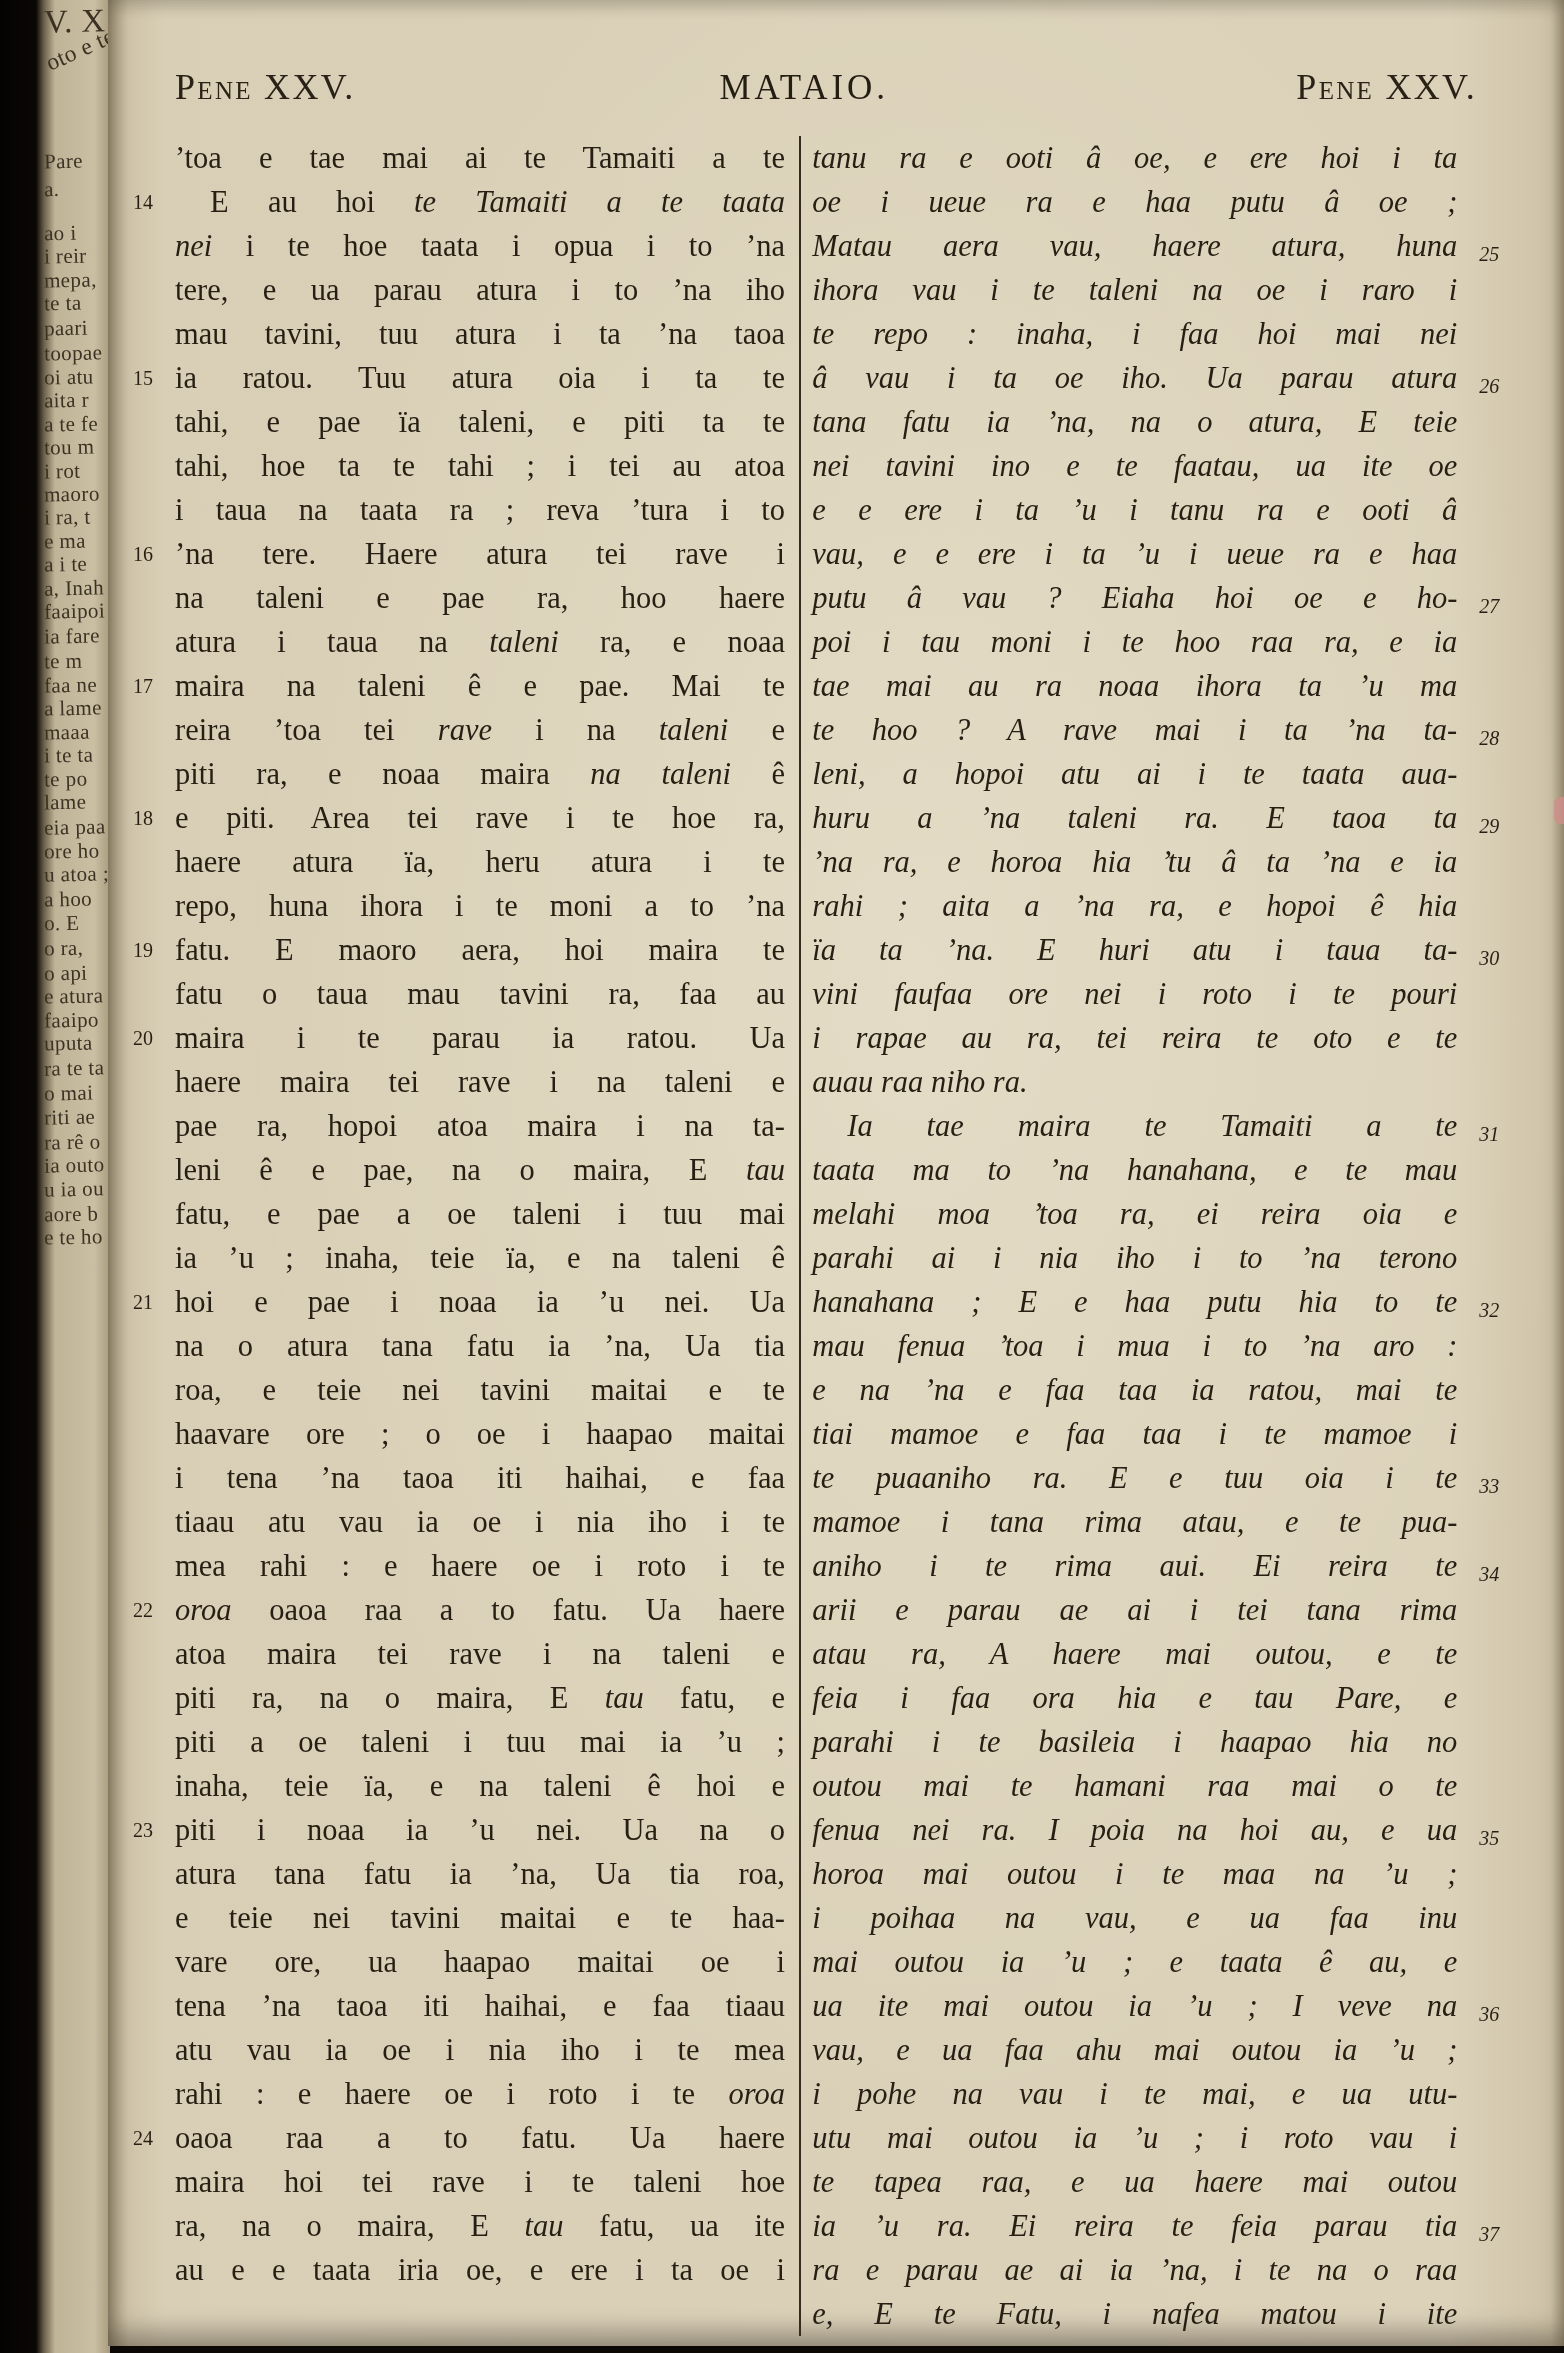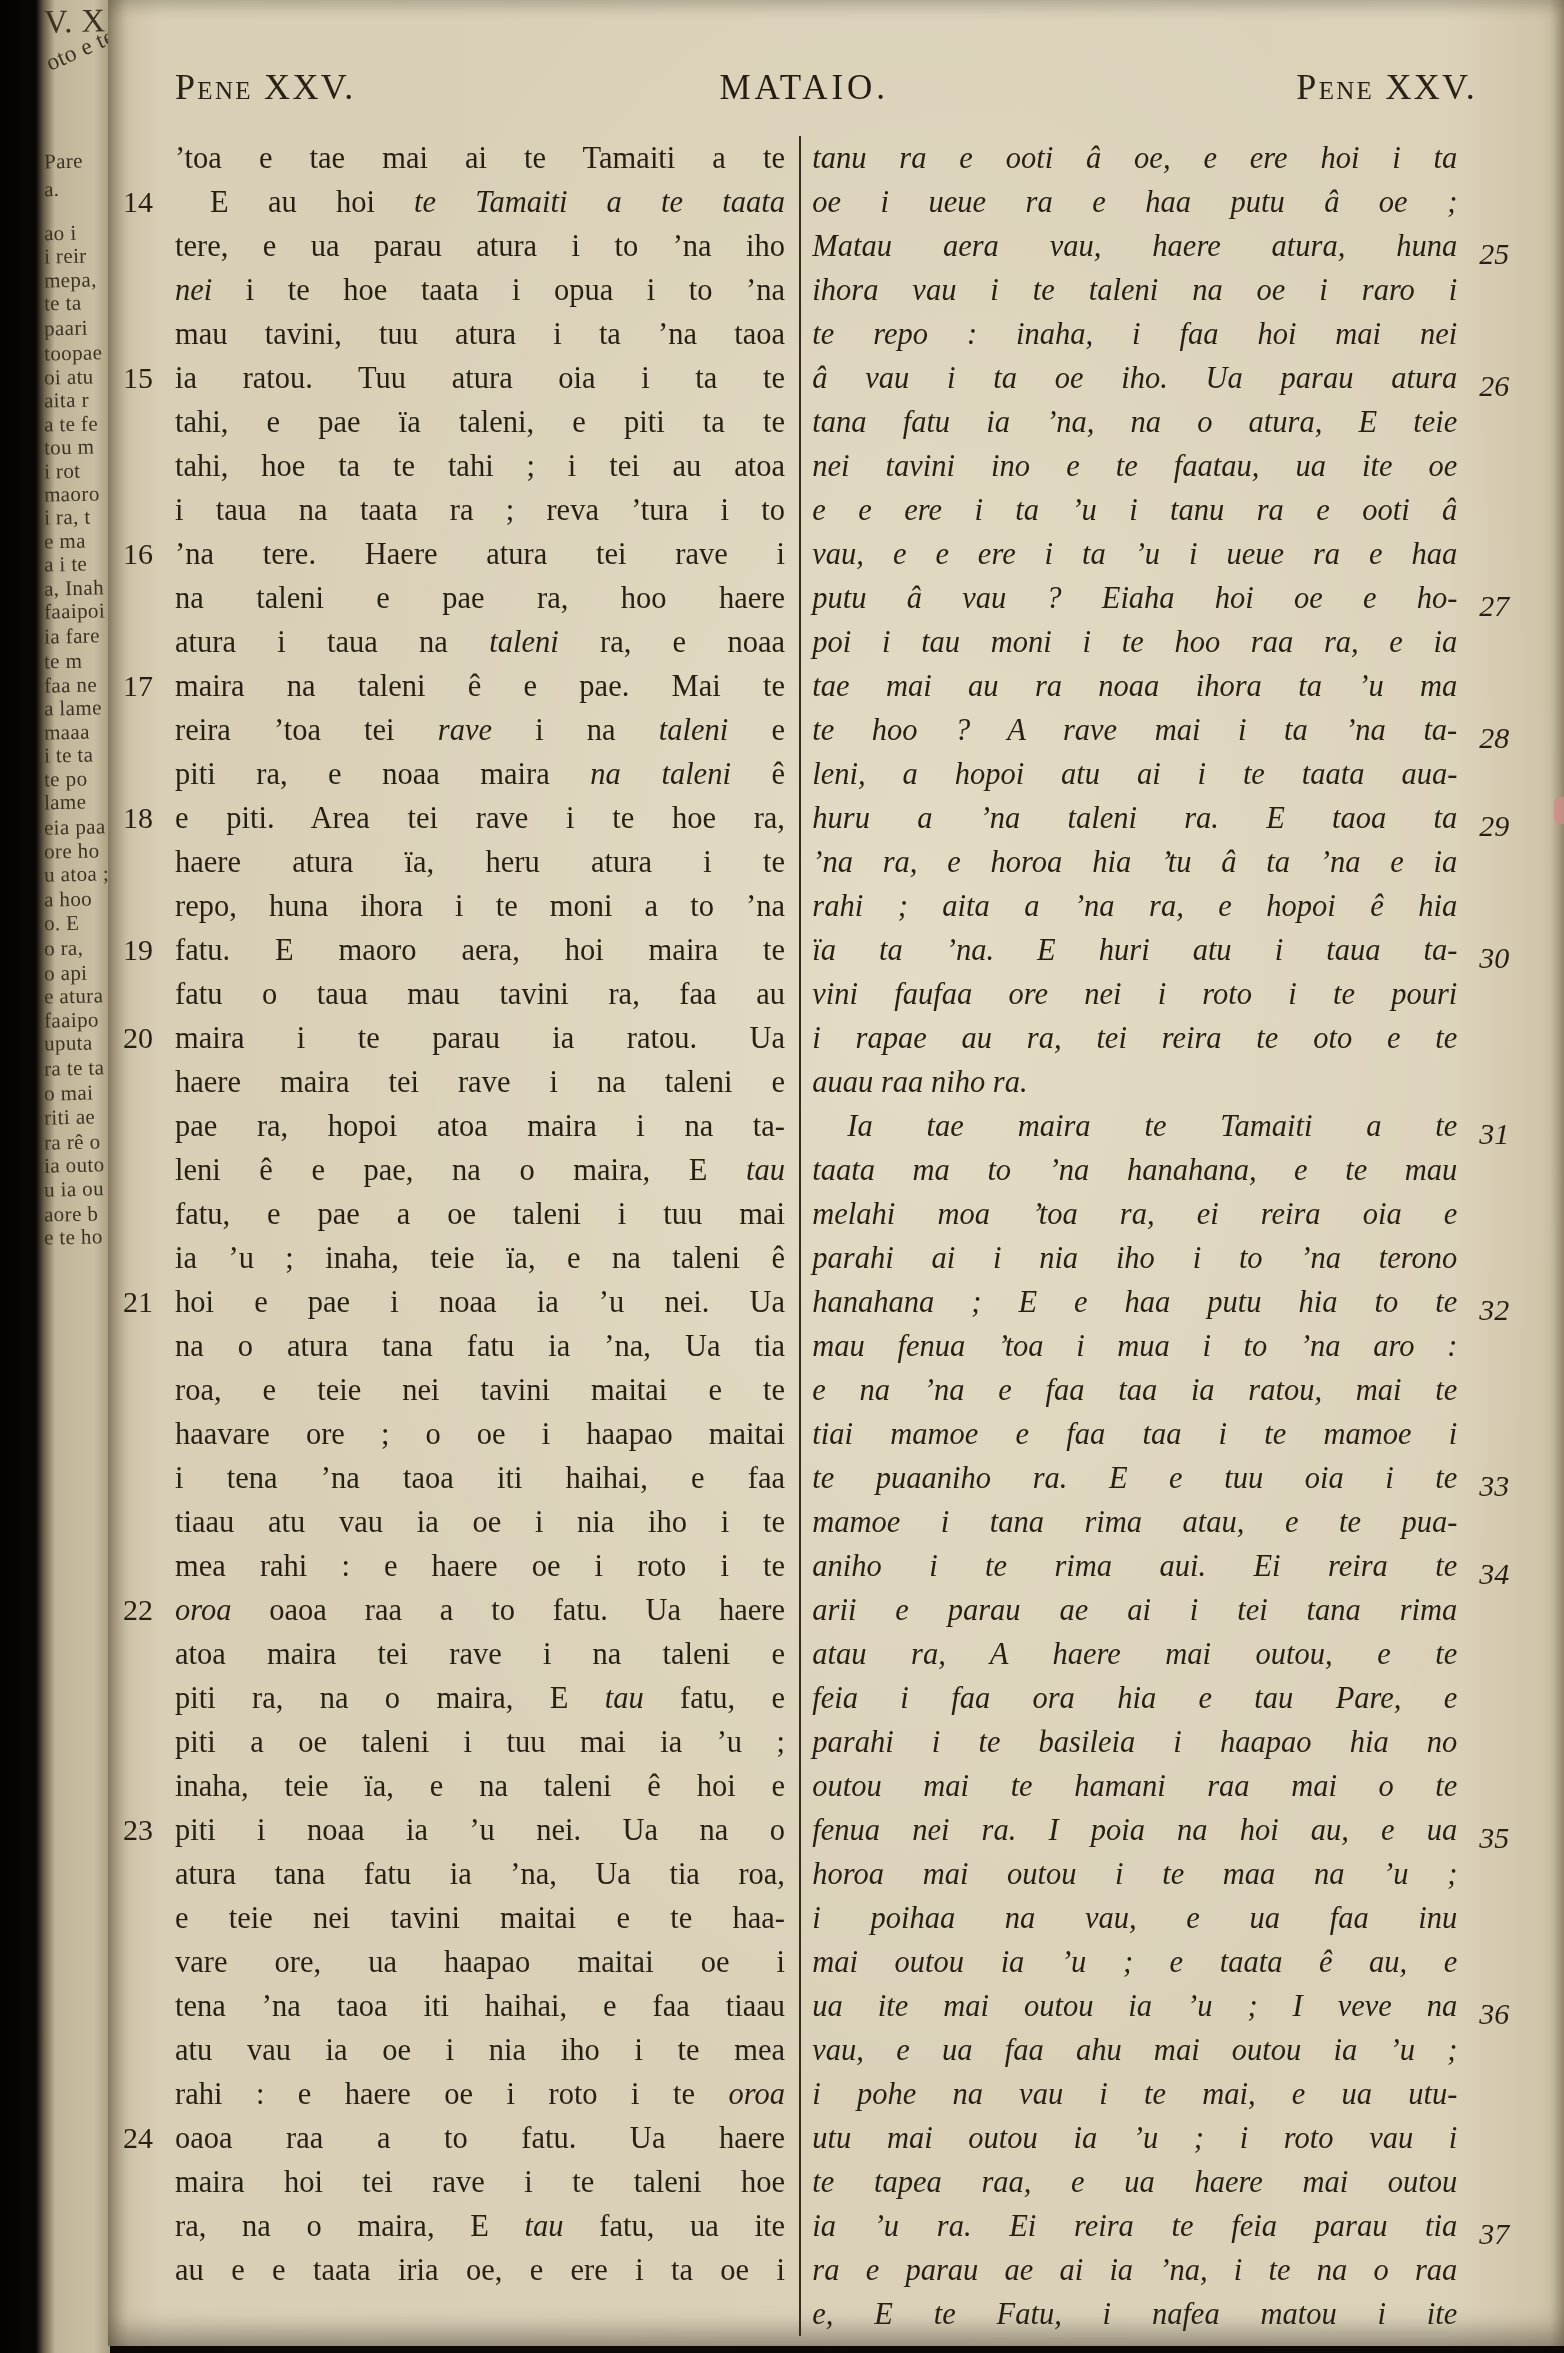--- a/index.html
+++ b/index.html
@@ -52,21 +52,21 @@
   .col.left  { margin-left:56px; width:610px; }
   .divider   { width:2.3px; background:#352c1d; margin-left:14px; margin-right:11px; }
   .col.right { width:645px;font-style:italic; }
 
   .line { position:relative; height:44px; }
   .line .txt { display:block; text-align:justify; text-align-last:justify; }
   .line.end .txt { text-align-last:left; }
   .line.ind .txt { text-indent:1.15em; }
   .line .txt i { font-style:italic; }
 
-  .vnum { font-size:30px; color:#271f13; }
+  .vnum { font-size:20px; color:#271f13; }
   .col.left  .vnum { position:absolute; right:100%; margin-right:22px; top:0; }
   .col.right .vnum { position:absolute; left:100%;  margin-left:22px; top:8px; }
 </style>
 </head>
 <body>
 
 <div class="photo">
 
   <div class="edge-strip" id="edge-strip">
       <div class="frag" style="top: 3.1px; font-size: 33px;">V. X</div>
@@ -132,24 +132,24 @@
       <div class="columns">
         <div class="col left" id="col-left">
             <div class="line">
               <span class="txt"><span>’toa e tae mai ai te Tamaiti a te</span></span>
             </div>
             <div class="line ind">
               <span class="vnum">14</span>
               <span class="txt"><span>E au hoi </span><i>te Tamaiti a te taata</i></span>
             </div>
             <div class="line">
+              <span class="txt"><i>nei</i><span> i te hoe taata i opua i to ’na</span></span>
+            </div>
+            <div class="line">
               <span class="txt"><span>tere, e ua parau atura i to ’na iho</span></span>
-            </div>
-            <div class="line">
-              <span class="txt"><i>nei</i><span> i te hoe taata i opua i to ’na</span></span>
             </div>
             <div class="line">
               <span class="txt"><span>mau tavini, tuu atura i ta ’na taoa</span></span>
             </div>
             <div class="line">
               <span class="vnum">15</span>
               <span class="txt"><span>ia ratou. Tuu atura oia i ta te</span></span>
             </div>
             <div class="line">
               <span class="txt"><span>tahi, e pae ïa taleni, e piti ta te</span></span>

